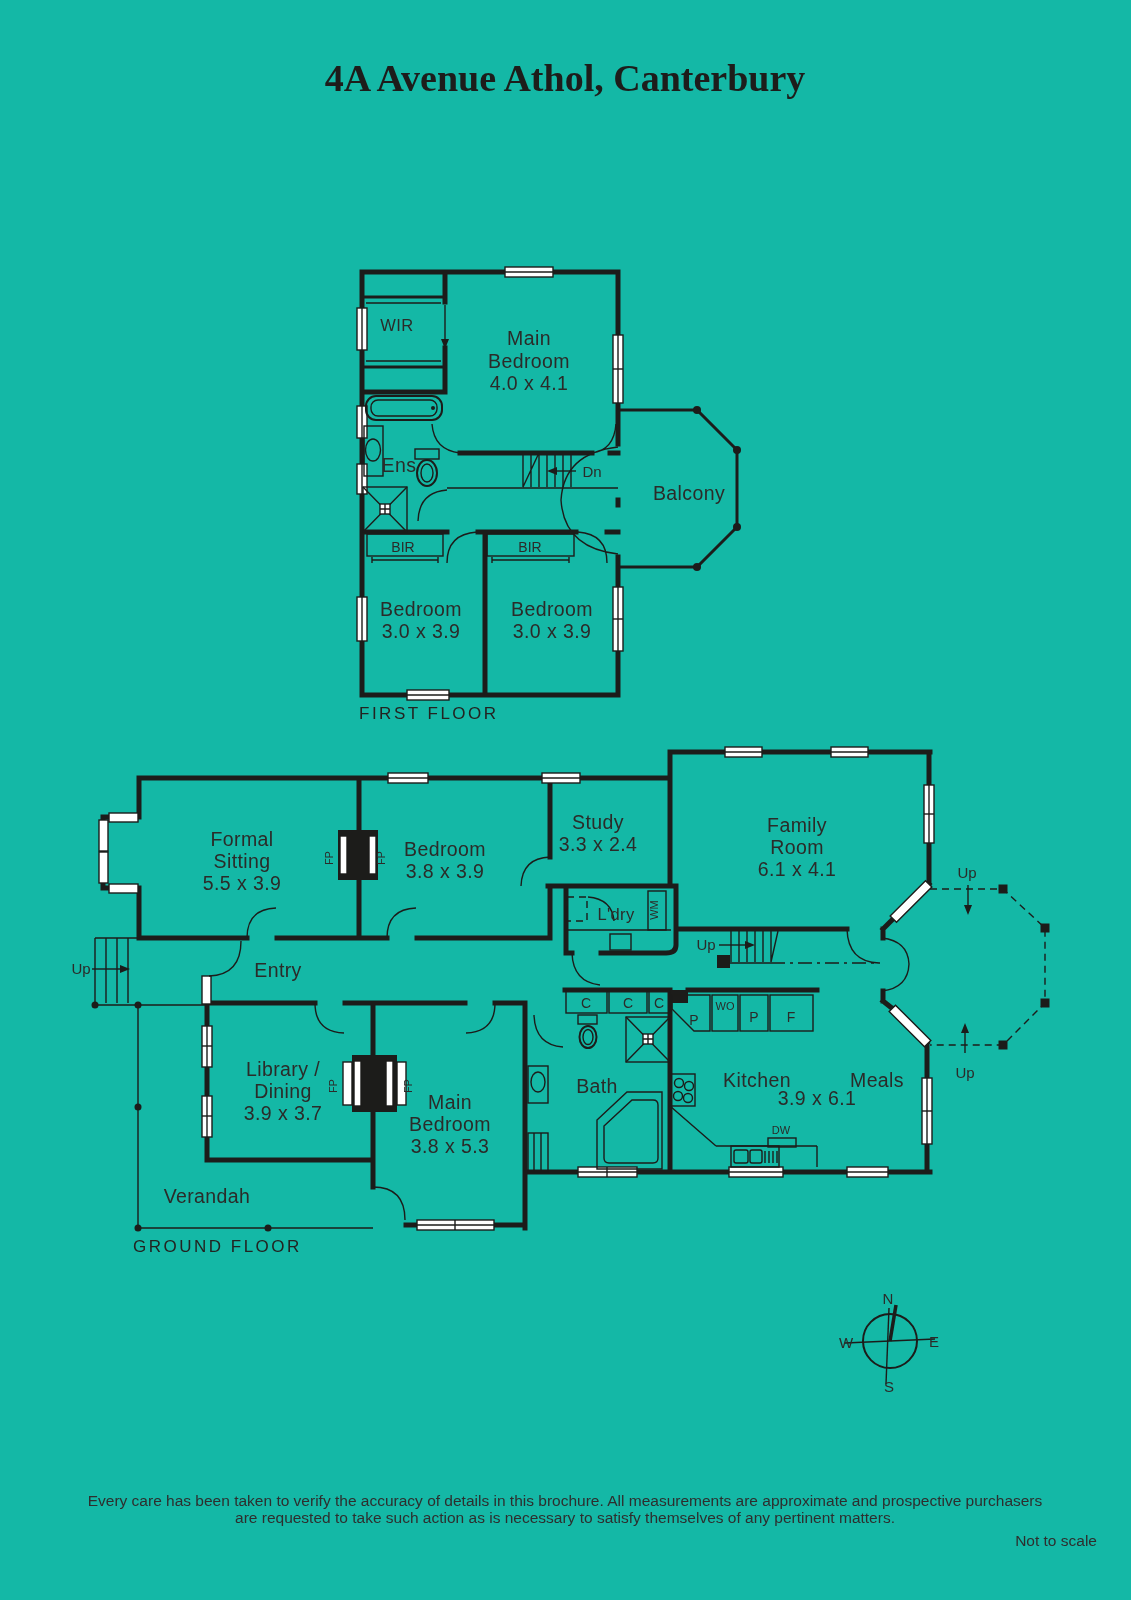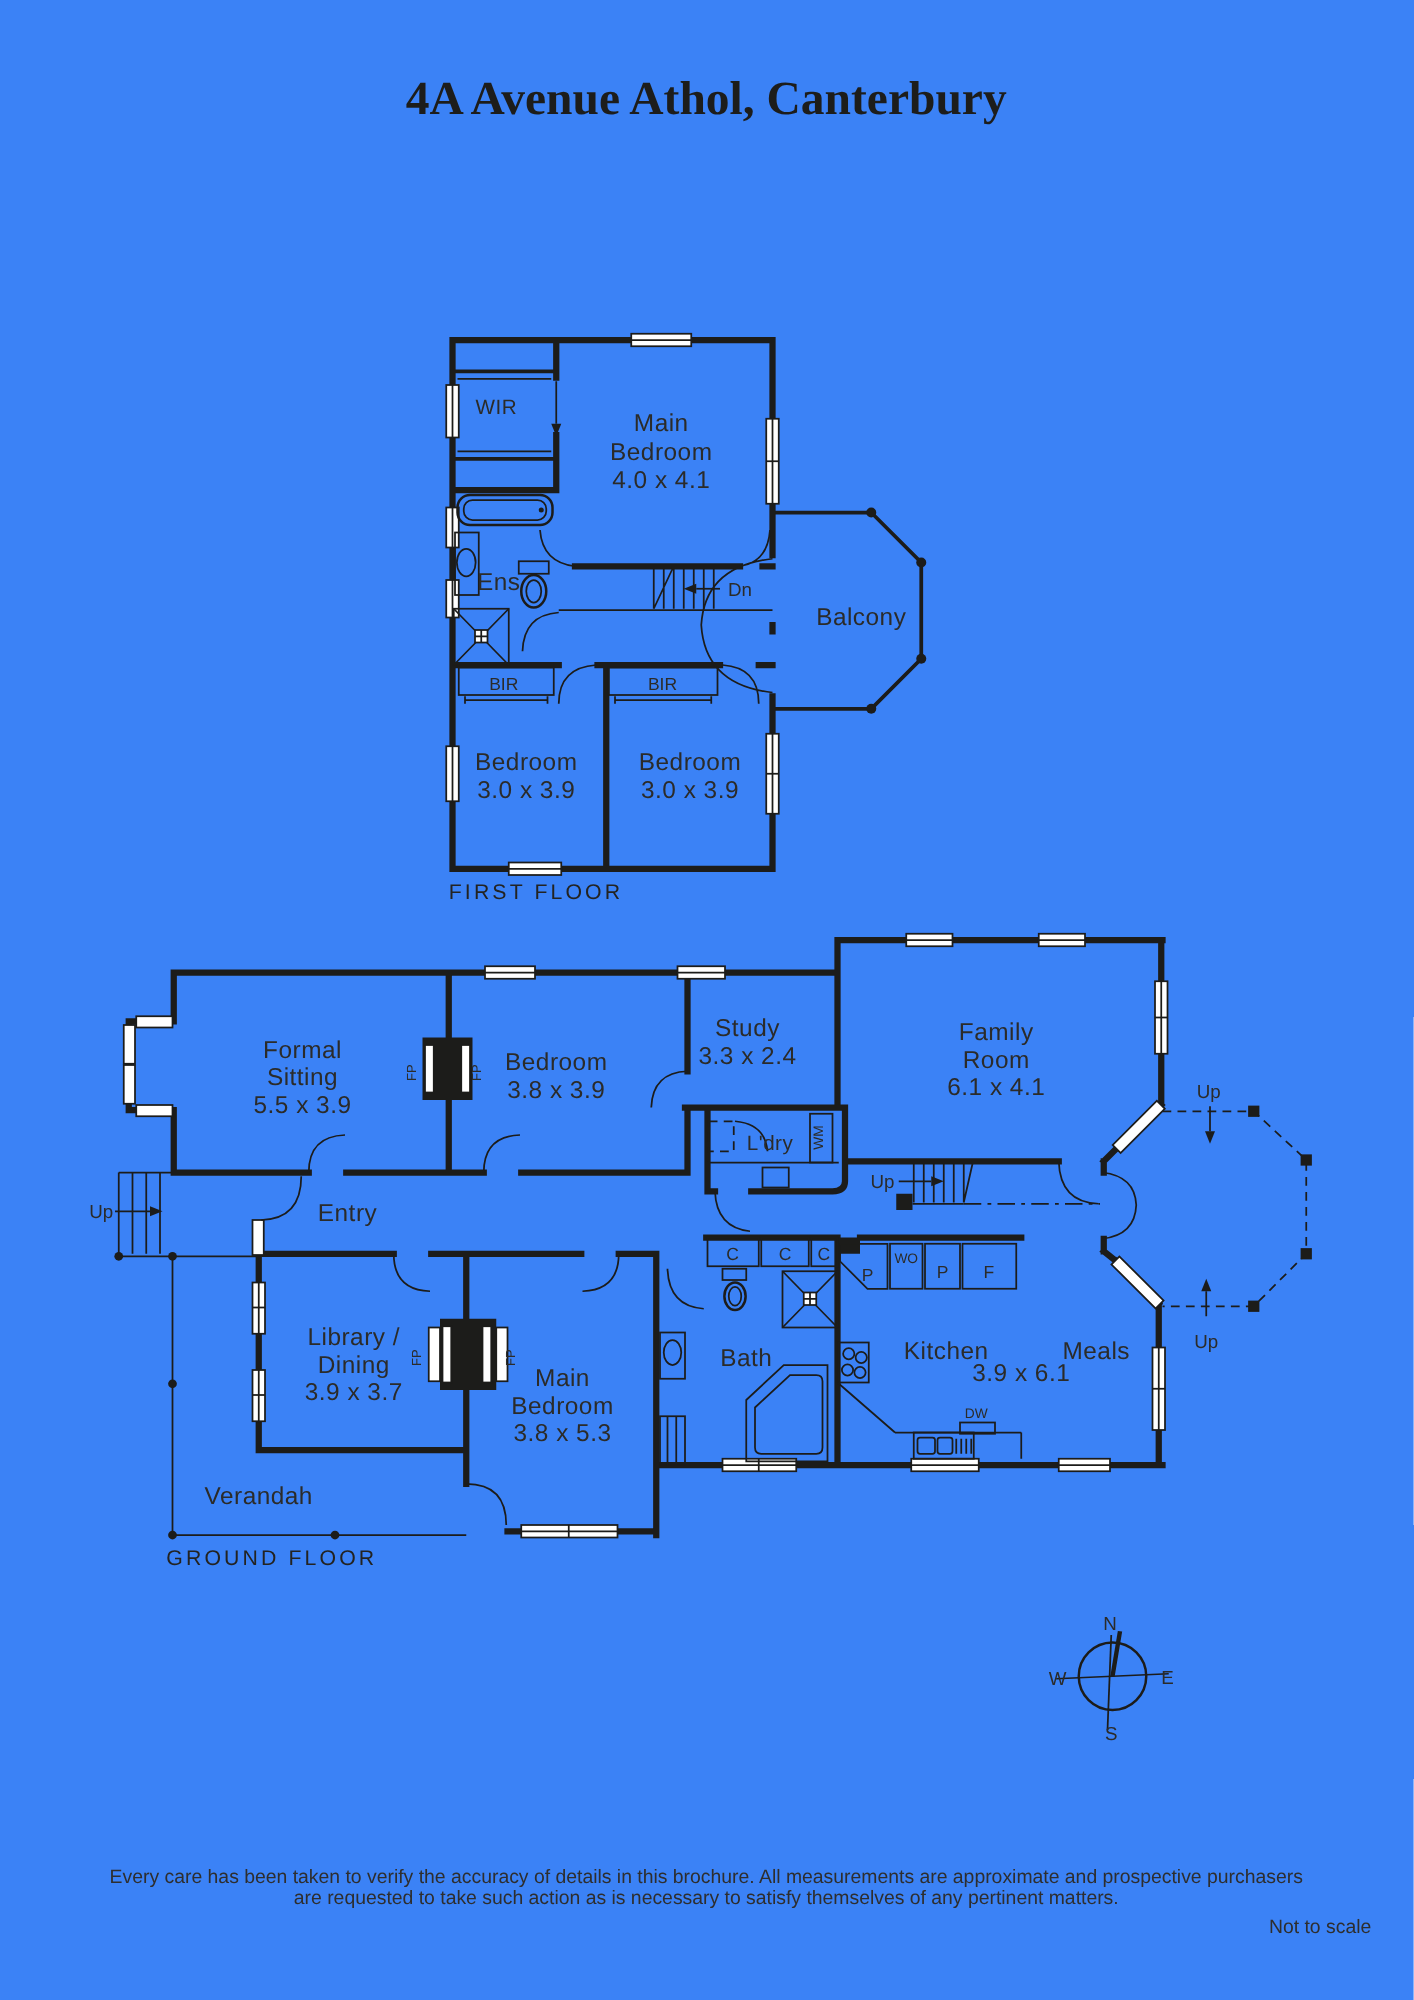--- a/index.html
+++ b/index.html
@@ -1,16 +1,16 @@
 <!DOCTYPE html>
 <html><head>
 <meta charset="utf-8">
 <style>
   html,body{margin:0;padding:0;background:#fff;}
-  #page{position:relative;width:1131px;height:1600px;background:#3b82f6;overflow:hidden;}
+  #page{position:relative;width:1131px;height:1600px;background:#14b8a6;overflow:hidden;}
   svg{position:absolute;left:0;top:0;}
   .w5{stroke:#1c1c1a;stroke-width:5;fill:none;stroke-linecap:square;}
   .w3{stroke:#1c1c1a;stroke-width:3;fill:none;stroke-linecap:square;}
   .t{stroke:#1c1c1a;stroke-width:1.4;fill:none;}
   .t2{stroke:#1c1c1a;stroke-width:2;fill:none;}
   .win{fill:#ffffff;stroke:#1c1c1a;stroke-width:1.4;}
   .blk{fill:#1c1c1a;stroke:none;}
   .dash{stroke-dasharray:7 5;}
   .dashdot{stroke-dasharray:14 5 3 5;}
   text{font-family:"Liberation Sans","DejaVu Sans",sans-serif;fill:#2b2b29;}

